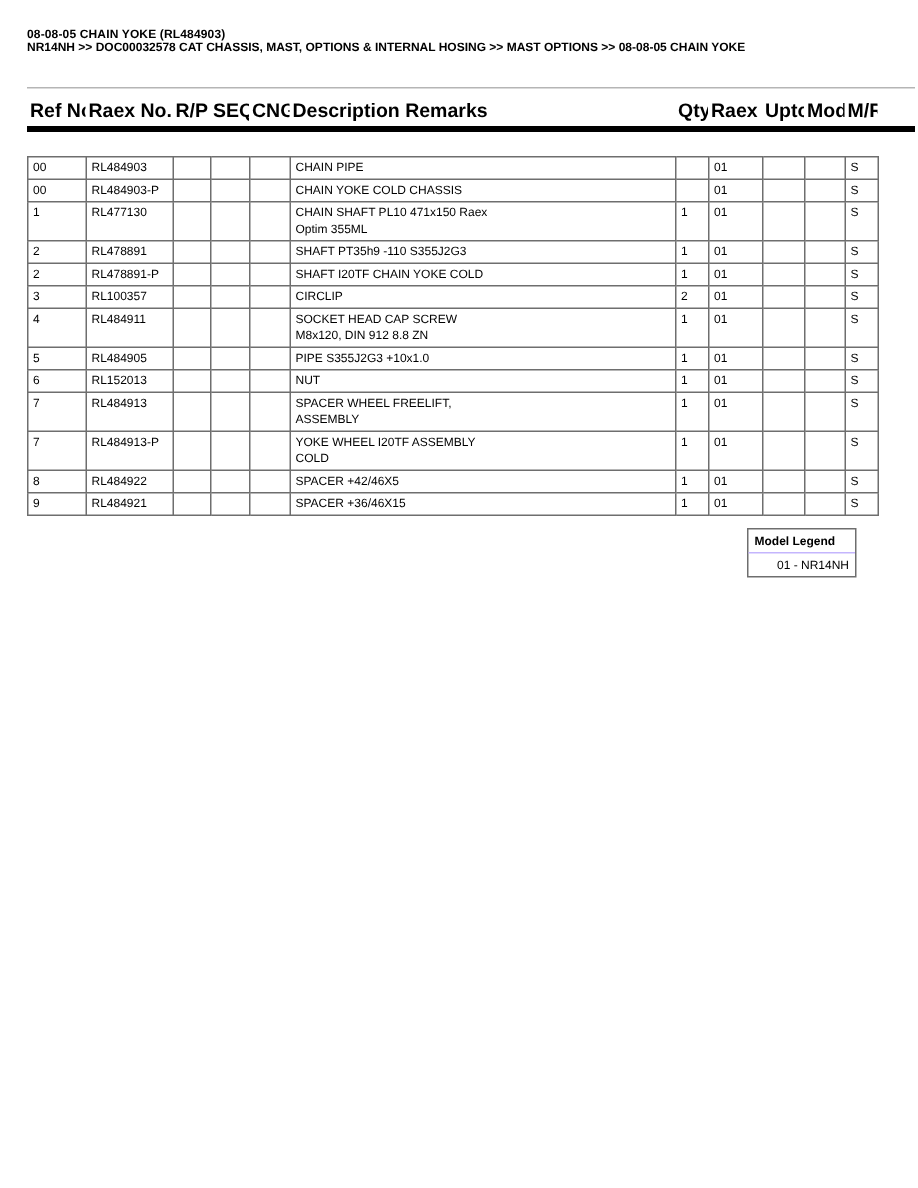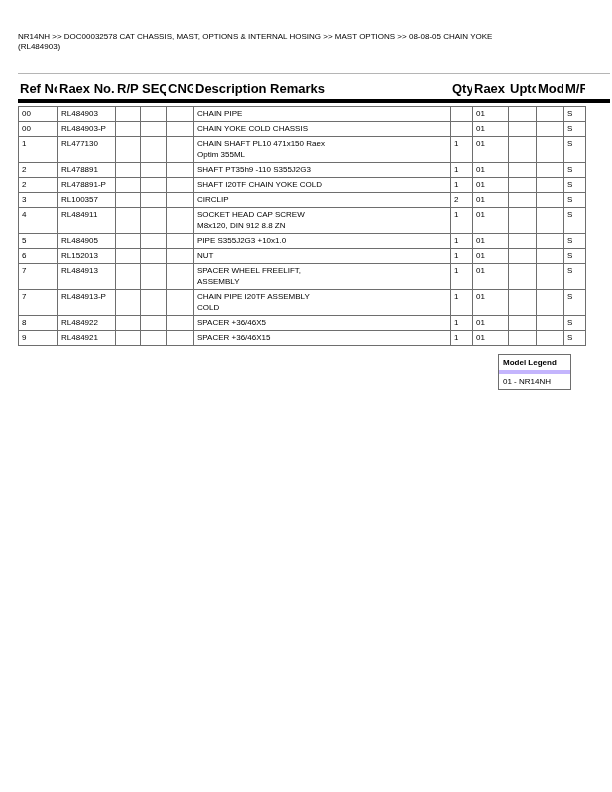--- a/index.html
+++ b/index.html
@@ -12,23 +12,22 @@
     position: relative;
   }
   .page { padding: 18px 0 0 18px; }
 
   .doc-title {
     font-size: 8px;
     font-weight: bold;
     letter-spacing: 0.1px;
   }
   .breadcrumb {
-    margin-top: 14px;
     font-size: 8px;
-    font-weight: normal;
+    font-weight: bold;
     line-height: 10px;
   }
   .bc-line { display: block; white-space: nowrap; }
 
   .rule-thin {
     margin-top: 21px;
     width: 592px;
     height: 1px;
     background: #b5b5b5;
   }
@@ -49,21 +48,21 @@
     overflow: hidden;
   }
 
   .rule-thick {
     margin-top: 2px;
     width: 592px;
     height: 4px;
     background: #000;
   }
 
-  .tbl-body { margin-top: 3px; }
+  .tbl-body { margin-top: 16px; }
   .tbl-body td {
     border: 1px solid #6e6e6e;
     font-size: 8px;
     line-height: 11px;
     padding: 1px 3px 2px 3px;
     vertical-align: top;
     white-space: pre-line;
     overflow: hidden;
   }
 
@@ -71,37 +70,38 @@
     margin-top: 8px;
     margin-left: 480px;
     width: 73px;
     border: 1px solid #6e6e6e;
     font-size: 8px;
     background: #fff;
   }
   .legend-title {
     font-weight: bold;
     padding: 3px 4px;
-    border-bottom: 4px solid #c4b5fd;
+    border-bottom: 1px solid #c4b5fd;
     white-space: nowrap;
   }
   .legend-entry {
     padding: 3px 4px;
     white-space: nowrap;
+    text-align: right;
   }
 </style>
 </head>
 <body>
 
 <div class="page">
 
+  <div class="doc-title">08-08-05 CHAIN YOKE (RL484903)</div>
 
   <div class="breadcrumb">
     <span class="bc-line">NR14NH &gt;&gt; DOC00032578 CAT CHASSIS, MAST, OPTIONS &amp; INTERNAL HOSING &gt;&gt; MAST OPTIONS &gt;&gt; 08-08-05 CHAIN YOKE</span>
-    <span class="bc-line">(RL484903)</span>
   </div>
 
   <div class="rule-thin"></div>
 
   <table class="tbl tbl-head">
     <colgroup>
       <col style="width:39px">
         <col style="width:58px">
         <col style="width:25px">
       <col style="width:26px">
@@ -279,35 +279,35 @@
           <td></td>
           <td></td>
           <td>S</td>
         </tr>
         <tr>
           <td>7</td>
           <td>RL484913-P</td>
           <td></td>
           <td></td>
           <td></td>
-          <td>CHAIN PIPE I20TF ASSEMBLY
+          <td>YOKE WHEEL I20TF ASSEMBLY
 COLD</td>
           <td>1</td>
           <td>01</td>
           <td></td>
           <td></td>
           <td>S</td>
         </tr>
         <tr>
           <td>8</td>
           <td>RL484922</td>
           <td></td>
           <td></td>
           <td></td>
-          <td>SPACER +36/46X5</td>
+          <td>SPACER +42/46X5</td>
           <td>1</td>
           <td>01</td>
           <td></td>
           <td></td>
           <td>S</td>
         </tr>
         <tr>
           <td>9</td>
           <td>RL484921</td>
           <td></td>

